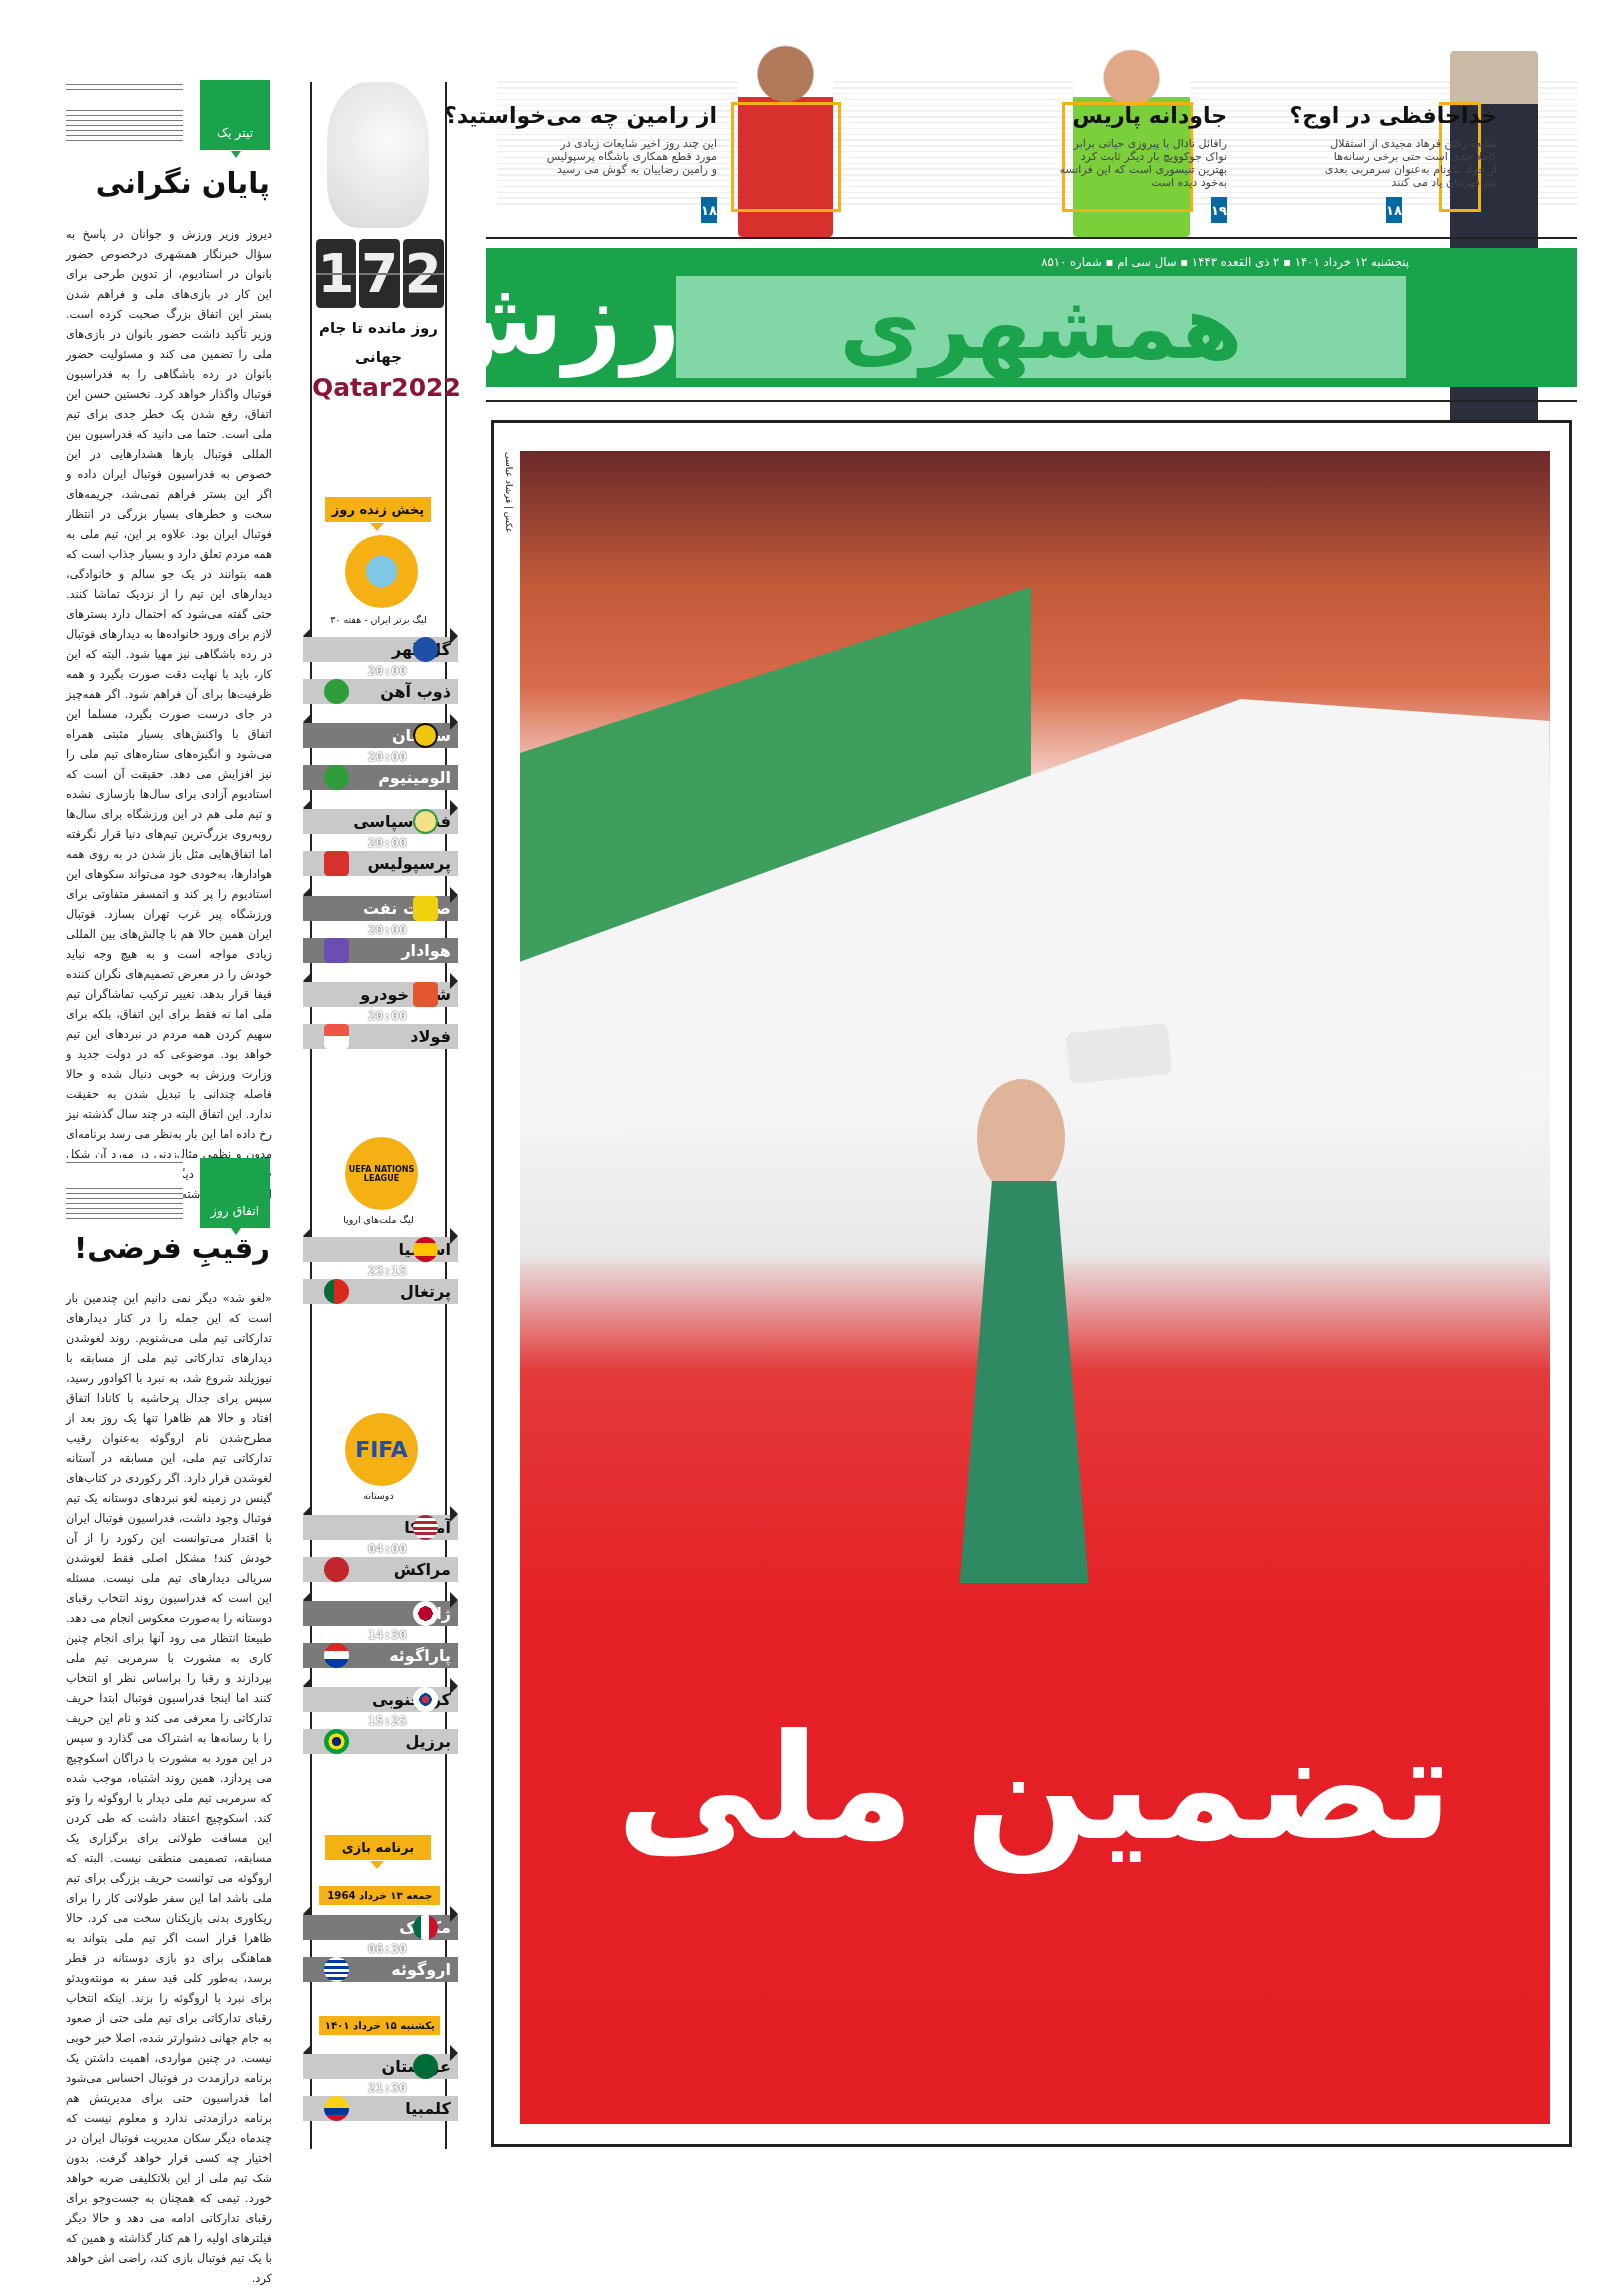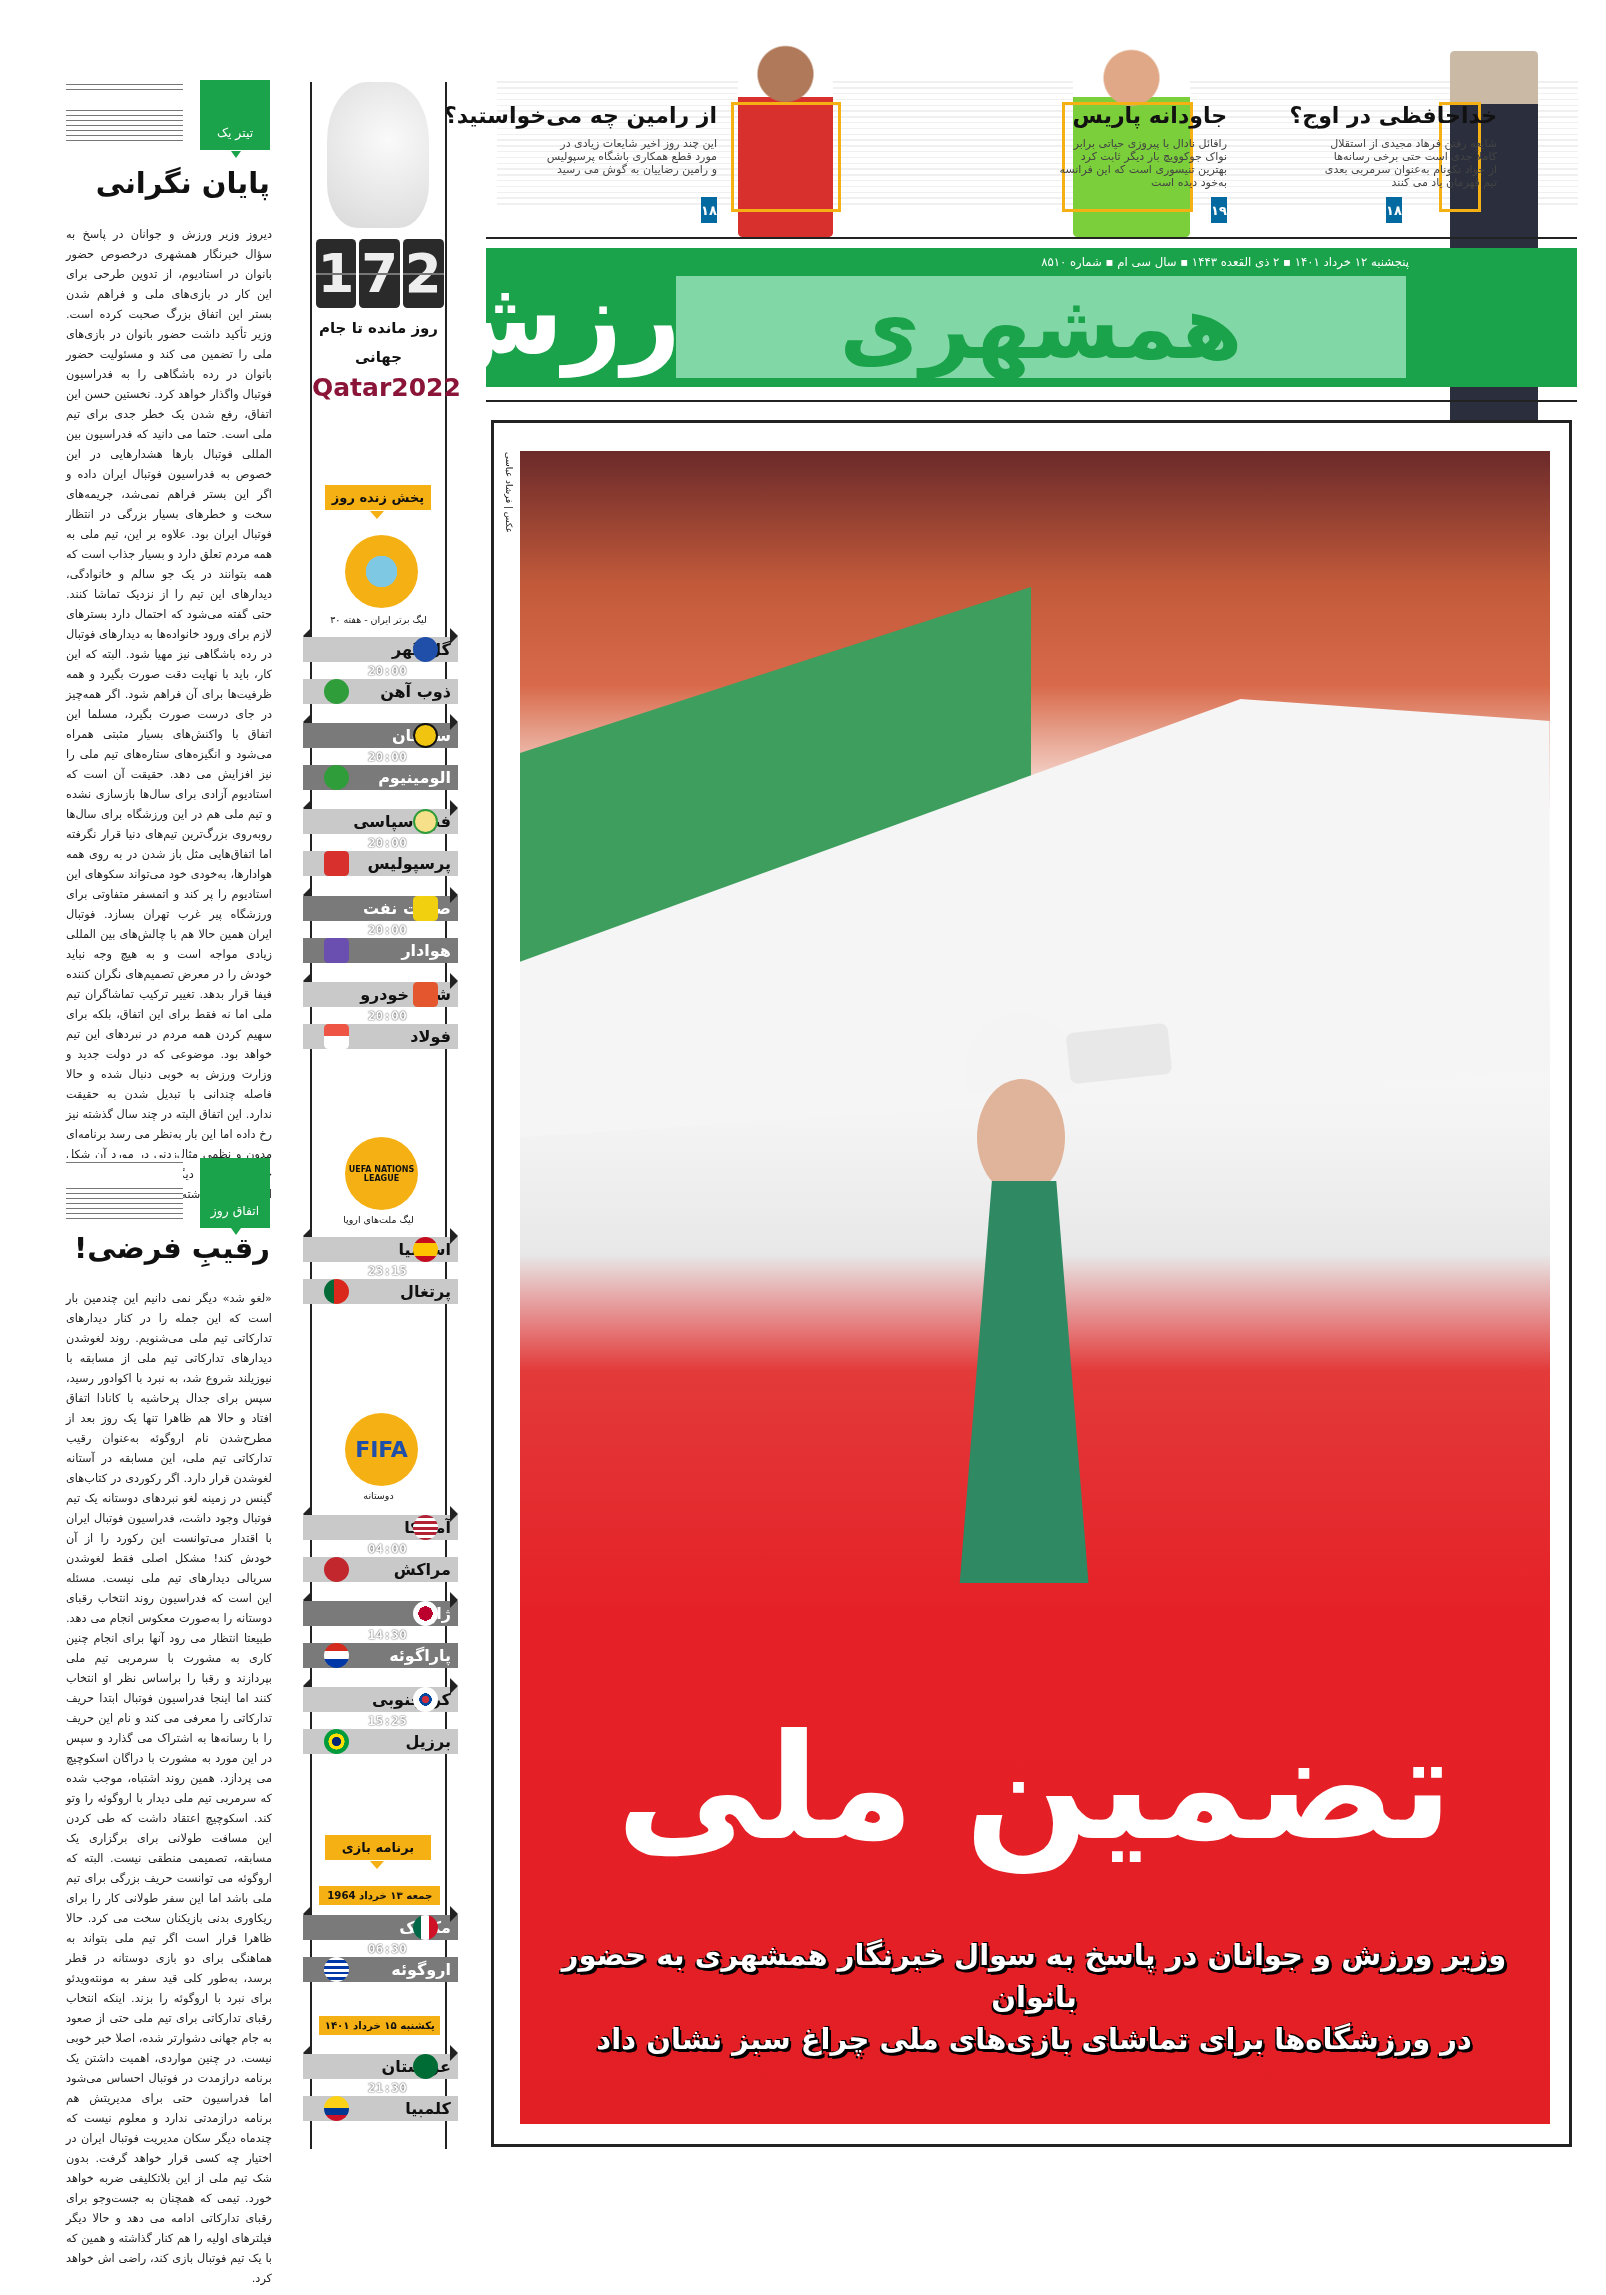--- a/index.html
+++ b/index.html
@@ -117,21 +117,21 @@
 <div class="side">
   <div class="abs" style="left:14.6px;top:0;width:102px;height:146px;border-radius:40% 40% 30% 30%;background:radial-gradient(circle at 60% 40%,#fafafa,#d8d8d8)"></div>
   <div class="count">
     <span>1</span>
     <span>7</span>
     <span>2</span>
   </div>
   <div class="wc1">روز مانده تا جام جهانی</div>
   <div class="qatar">Qatar2022</div>
 
-  <div class="ylabel" style="top:403px">پخش زنده روز</div>
+  <div class="ylabel" style="top:415px">پخش زنده روز</div>
   <div class="logo" style="top:453px;background:radial-gradient(circle,#7ec8e3 0 30%,#f5b014 31%)"></div>
   <div class="league" style="top:532px">لیگ برتر ایران - هفته ۳۰</div>
 
   <div class="match light" style="top:555px">
     <div class="team t1">
         <span>گل گهر</span>
         <i class="badge" style="background:#1f4fa8"></i>
       </div>
     <div class="time">20:00</div>
     <div class="team t2">
@@ -269,19 +269,15 @@
     <div class="flag-green"></div>
     <div class="flag-white"></div>
     <div class="girl">
       <div class="abs" style="left:66px;top:0;width:110px;height:80px;border-radius:55px 55px 7.3px 7.3px;background:#f4f4f4"></div>
       <div class="abs" style="left:77px;top:66px;width:88px;height:117px;border-radius:50%;background:#e0b49a"></div>
       <div class="abs" style="left:168px;top:14.6px;width:102px;height:51px;border-radius:7.3px;background:#e8e8e8;transform:rotate(-6deg)"></div>
       <div class="abs" style="left:44px;top:168px;width:161px;height:402px;background:#2f8a64;clip-path:polygon(30% 0,70% 0,90% 100%,10% 100%)"></div>
       <div class="abs" style="left:-29px;top:219px;width:292px;height:475px;background:#c2191f;border-radius:29px 29px 0 0;clip-path:polygon(20% 0,80% 0,100% 100%,0 100%);z-index:-1"></div>
     </div>
     <div class="headline">تضمین ملی</div>
-    <div class="subhead">
-      <div>وزیر ورزش و جوانان در پاسخ به سوال خبرنگار همشهری به حضور بانوان</div>
-      <div>در ورزشگاه‌ها برای تماشای بازی‌های ملی چراغ سبز نشان داد</div>
-    </div>
   </div>
 </div>
 
 
 </body></html>

